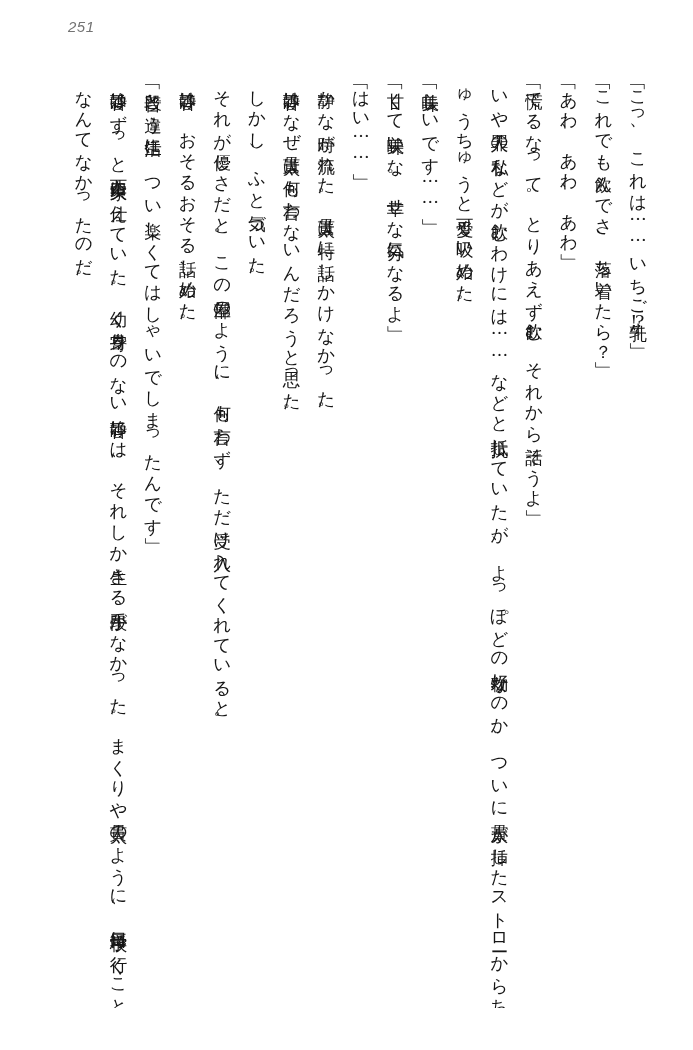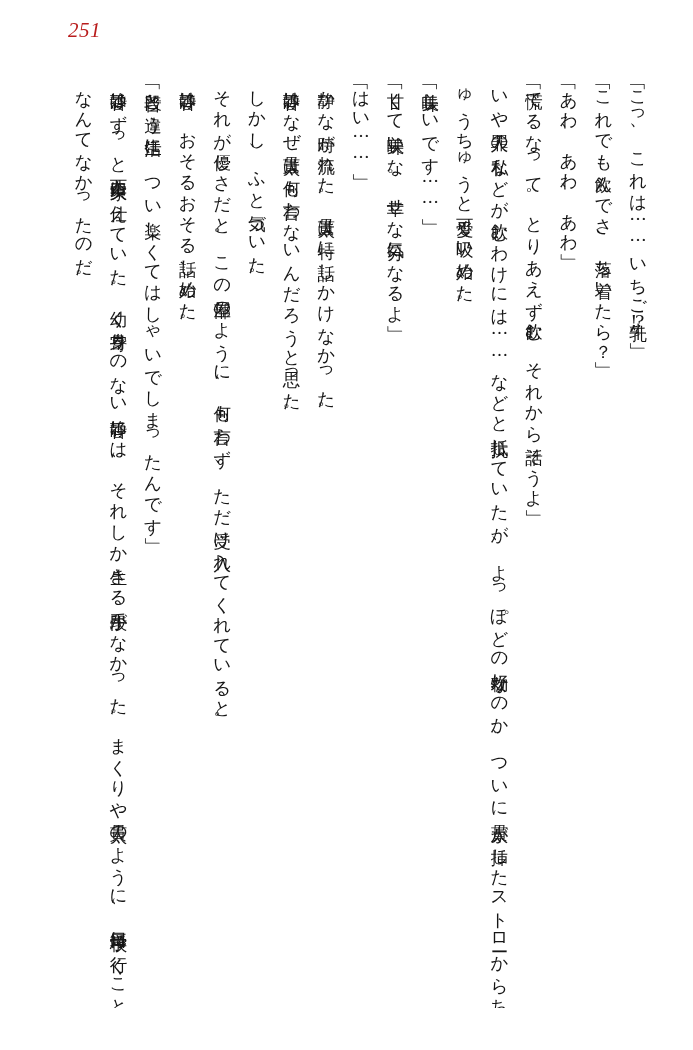--- a/index.html
+++ b/index.html
@@ -18,24 +18,24 @@
     position: relative;
     width: 693px;
     height: 1050px;
     background: #ffffff;
     box-sizing: border-box;
   }
   .page-number {
     position: absolute;
     top: 18px;
     left: 68px;
-    font-size: 21px;
+    font-size: 15px;
     font-style: italic;
-    font-family: Liberation Serif, serif;
-    color: #b91c1c;
+    font-family: Liberation Sans, sans-serif;
+    color: #737373;
     letter-spacing: 0.5px;
   }
   .text-block {
     position: absolute;
     top: 78px;
     left: 40px;
     right: 38px;
     height: 930px;
     writing-mode: vertical-rl;
     text-orientation: upright;

